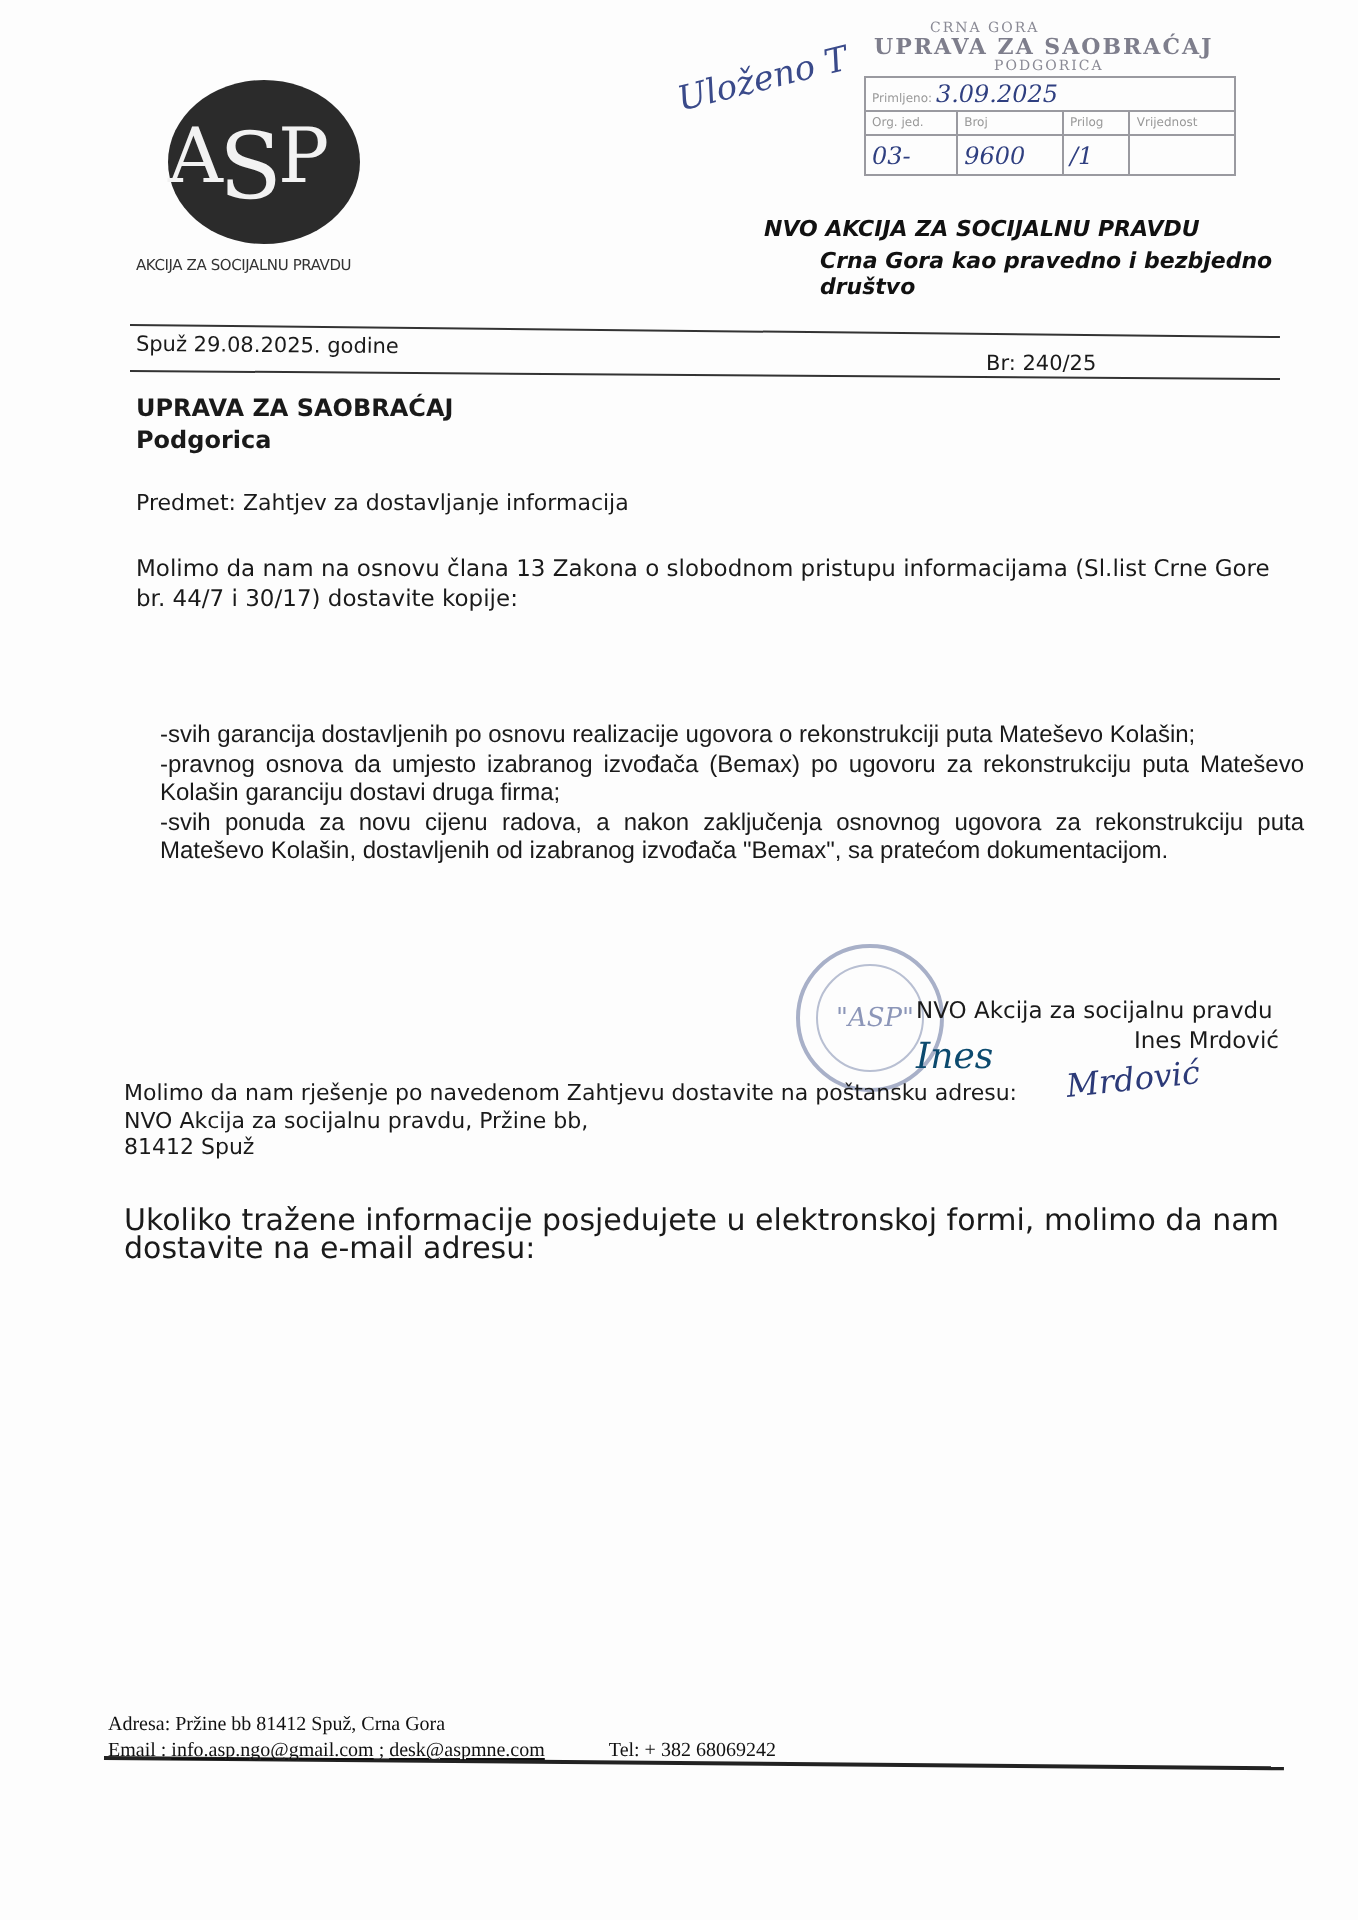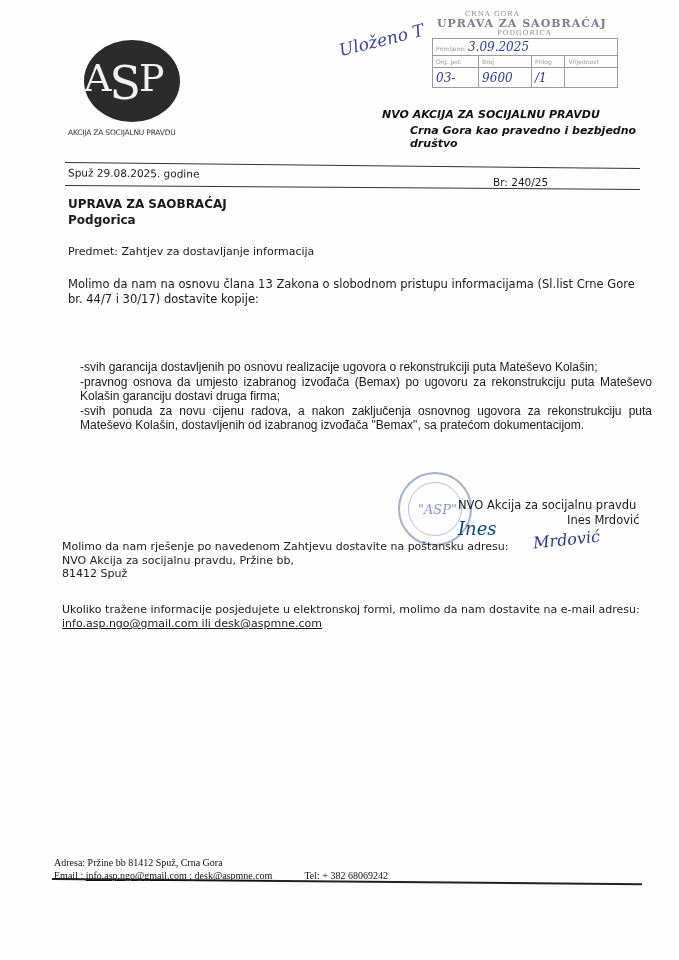--- a/index.html
+++ b/index.html
@@ -60,21 +60,21 @@
     border:2px solid #a8b0c8; box-sizing:border-box;
   }
   .seal-inner { left:408px; top:482px; width:54px; height:54px; border-radius:50%; border:1px solid #b8bfd2; box-sizing:border-box; }
   .seal-text { left:418px; top:502px; font-family:"DejaVu Serif", serif; font-style:italic; font-size:13px; color:#8c96b8; }
   .sig-org { left:458px; top:498px; font-size:11.5px; }
   .sig-name { left:567px; top:513px; font-size:11.5px; }
   .sig-hand1 { left:458px; top:518px; font-family:"DejaVu Serif", serif; font-style:italic; font-size:18px; color:#0c4a6e; }
   .sig-hand2 { left:533px; top:530px; font-family:"DejaVu Serif", serif; font-style:italic; font-size:16px; color:#2c3a78; transform:rotate(-6deg); }
 
   .closing { left:62px; top:540px; font-size:11px; line-height:13.5px; }
-  .ebody { left:62px; top:603px; font-size:11px; line-height:14px; }
+  .ebody { left:62px; top:603px; font-size:15px; line-height:14px; }
   .ebody .u { text-decoration:underline; }
 
   
   .footer-rule { left:52px; top:878px; width:590px; height:1.5px; background:#222; transform:rotate(0.5deg); transform-origin:left; }
   .footer { left:54px; top:856px; font-family:"Liberation Serif", serif; font-size:10px; line-height:13px; color:#111; }
   .footer .u { text-decoration:underline; }
   .footer .tel { margin-left:32px; }
 </style>
 </head>
 <body>
@@ -139,20 +139,19 @@
 <div class="abs sig-hand2">Mrdović</div>
 
 <div class="abs closing">
   <div>Molimo da nam rješenje po navedenom Zahtjevu dostavite na poštansku adresu:</div>
   <div>NVO Akcija za socijalnu pravdu, Pržine bb,</div>
   <div>81412 Spuž</div>
 </div>
 
 <div class="abs ebody">
   <div>Ukoliko tražene informacije posjedujete u elektronskoj formi, molimo da nam dostavite na e-mail adresu:</div>
-  <div class="u">info.asp.ngo@gmail.com ili desk@aspmne.com</div>
 </div>
 
 <div class="abs footer-rule"></div>
 <div class="abs footer">
   <div>Adresa: Pržine bb 81412 Spuž, Crna Gora</div>
   <div><span>Email : </span><span class="u">info.asp.ngo@gmail.com</span><span> ; </span><span class="u">desk@aspmne.com</span><span class="tel">Tel: + 382 68069242</span></div>
 </div>
 
 </body></html>

